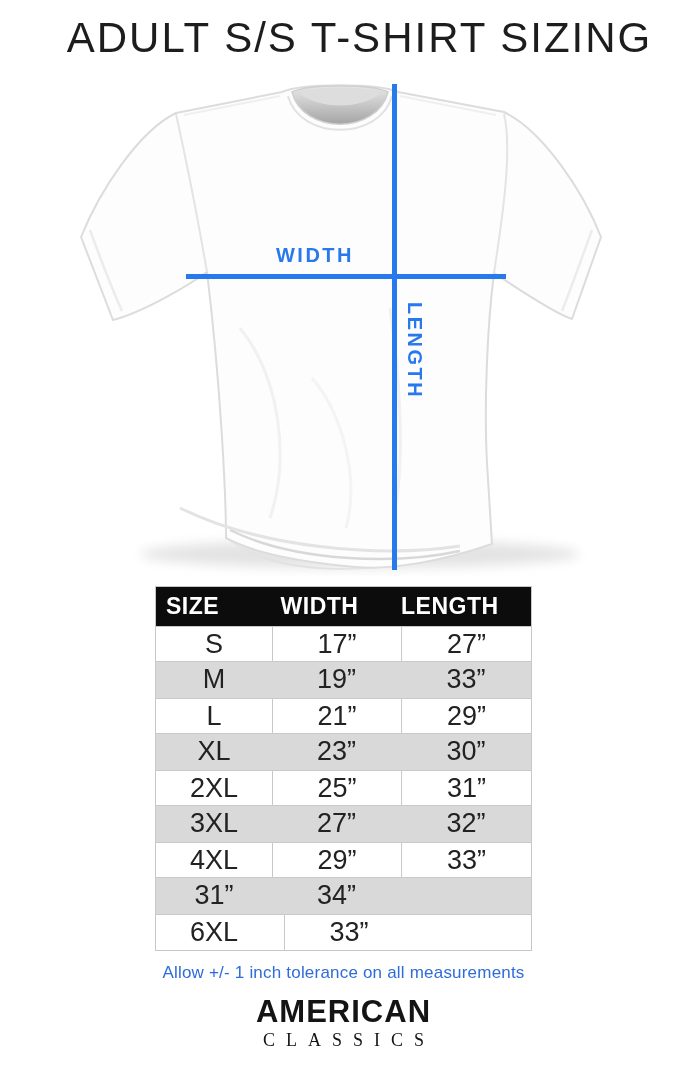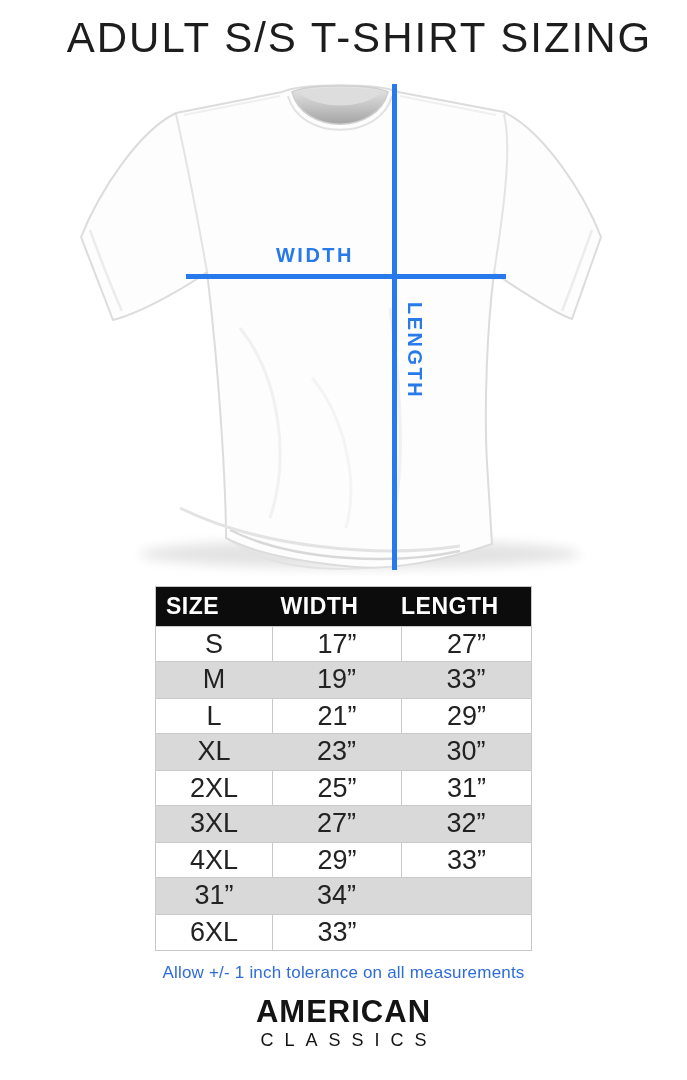--- a/index.html
+++ b/index.html
@@ -44,32 +44,32 @@
   .hcell { text-align:center; padding-right:34px; }
   .hcell.first { text-align:left; padding-left:10px; padding-right:0; }
 
   .trow {
     display:grid; grid-template-columns:116px 129px 130px; height:36px;
     font-size:27px; font-weight:300; color:#222222;
   }
   .trow .cell { text-align:center; line-height:34px; overflow:hidden; }
   .trow.striped { background:var(--stripe-gray); }
   .trow.plain { border-top:1px solid #c9c9c9; border-bottom:1px solid #c9c9c9; }
-  .trow.plain:last-child { border-bottom:none; }
+  .trow.plain:last-child { border-bottom:none;gap:12px; }
   .trow.plain .cell:not(:first-child) { border-left:1px solid #c9c9c9; }
 
   
   .tolerance-note {
     margin-top:12px; text-align:center;
     color:var(--note-blue); font-size:17px; font-weight:400; letter-spacing:0.2px;
   }
   .brand { margin-top:12px; text-align:center; color:#141414; }
   .brand-line1 { font-size:31px; font-weight:800; letter-spacing:1px; line-height:34px; }
   .brand-line2 { font-size:18px; font-weight:500; letter-spacing:11px;
-                 padding-left:11px; line-height:20px; margin-top:1px; }
+                 padding-left:11px; line-height:20px; margin-top:1px;font-family:Liberation Serif, serif; }
 </style>
 </head>
 <body style="--accent-blue: #2879ec; --note-blue: #2f6cdb; --header-bg: #0c0c0c; --header-text: #ffffff; --stripe-gray: #d9d9d9;">
 
 <h1 class="page-title">ADULT S/S T-SHIRT SIZING</h1>
 
 <div class="diagram">
   <svg class="tshirt-svg" viewBox="0 0 565 498" xmlns="http://www.w3.org/2000/svg">
     <defs>
       <linearGradient id="neckG" x1="0" y1="0" x2="0" y2="1">

